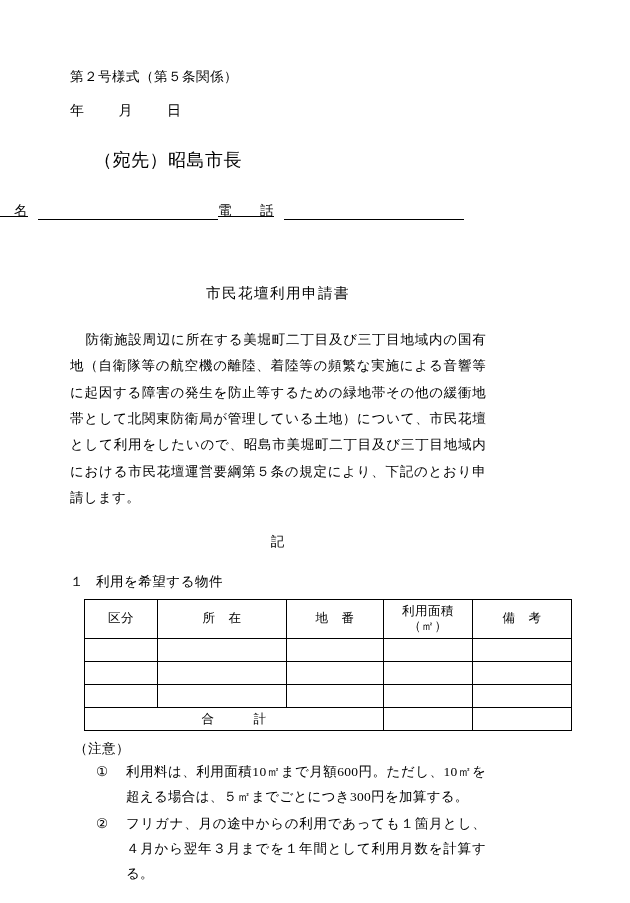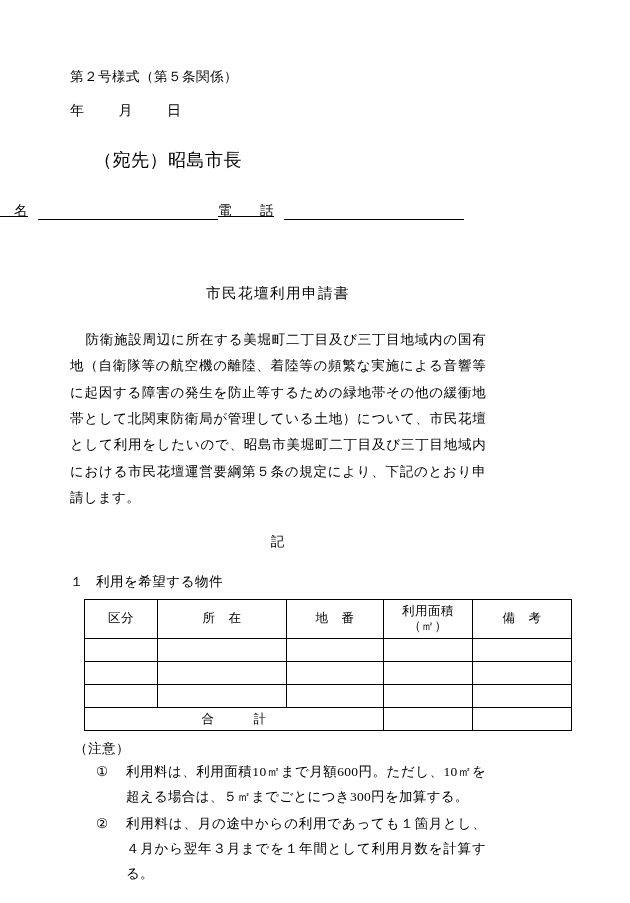--- a/index.html
+++ b/index.html
@@ -248,16 +248,16 @@
   </table>
 
   <div class="notes-title">（注意）</div>
 
   <div class="note-item">
     <span class="note-marker">①</span>
     <span class="note-body">利用料は、利用面積10㎡まで月額600円。ただし、10㎡を超える場合は、５㎡までごとにつき300円を加算する。</span>
   </div>
   <div class="note-item">
     <span class="note-marker">②</span>
-    <span class="note-body">利用料は、月の途中からの利用であっても１箇月とし、４月から翌年３月までを１年間として利用月数を計算する。</span>
+    <span class="note-body">フリガナ、月の途中からの利用であっても１箇月とし、４月から翌年３月までを１年間として利用月数を計算する。</span>
   </div>
 
 </div>
 
 </body></html>

